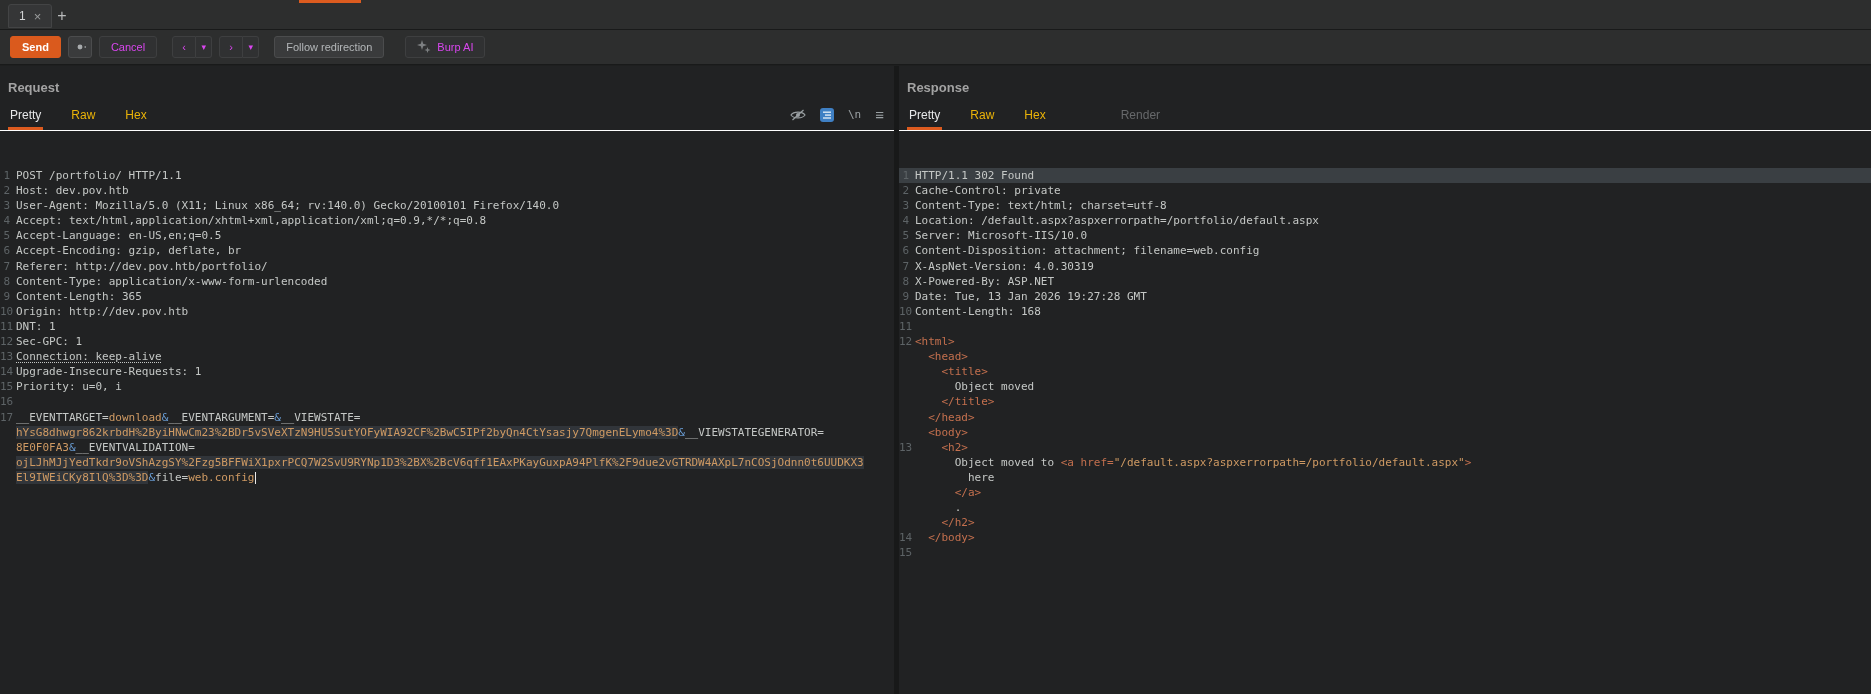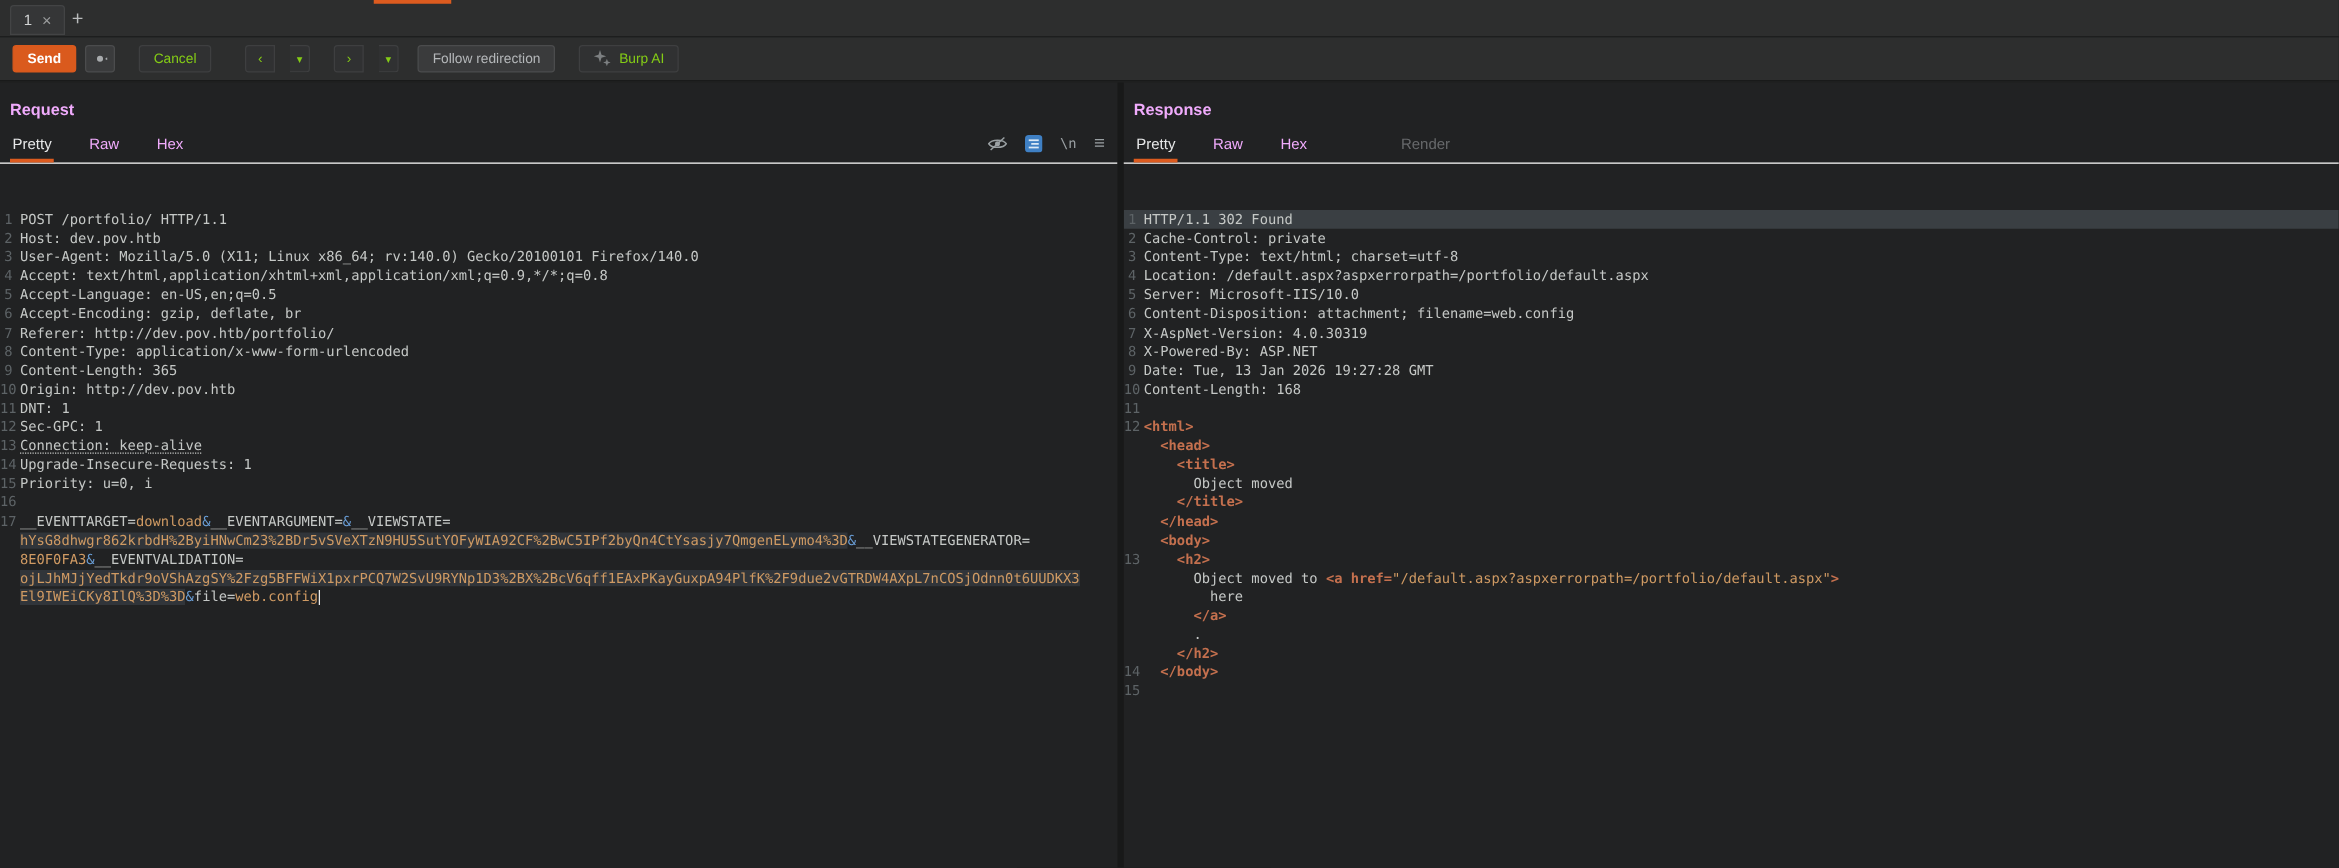--- a/index.html
+++ b/index.html
@@ -20,63 +20,63 @@
              justify-content:center; }
 
   
   .toolbar { position:absolute; top:30px; left:0; right:0; height:35px;
              background:#2d2e2e; border-bottom:1px solid #191a1a;
              display:flex; align-items:center; padding-left:10px; gap:7px; }
   .btn { height:22px; padding:0 11px; font-size:11px; border-radius:3px;
          background:#3a3b3c; border:1px solid #4b4c4d; color:#b4b7b9;
          display:inline-flex; align-items:center; gap:6px; cursor:pointer; }
   .btn.send { background:#da5a1d; border-color:#da5a1d; color:#ffffff; font-weight:bold; }
-  .btn.disabled { background:#303132; border-color:#3e3f40; color:#84cc16; cursor:default;margin-left:12px; }
+  .btn.disabled { background:#303132; border-color:#3e3f40; color:#d946ef; cursor:default; }
   .btn.iconb { width:24px; padding:0; justify-content:center; font-size:13px; }
   .navgroup { display:inline-flex; }
   .navgroup .nav-main { width:24px; padding:0; justify-content:center;
                         border-radius:3px 0 0 3px; }
   .navgroup .nav-drop { width:16px; padding:0; justify-content:center;
                         border-left:none; border-radius:0 3px 3px 0; font-size:9px; }
   .gap-l { margin-left:8px; }
   .gap-xl { margin-left:14px; }
   .sparkle { display:inline-block; width:14px; height:14px; }
 
   
   .main { position:absolute; top:66px; left:0; right:0; bottom:0; background:#212223; }
   .panel { position:absolute; top:0; bottom:0; }
   .panel.request  { left:0; width:894px; }
   .divider { position:absolute; top:0; bottom:0; left:894px; width:5px; background:#181919; }
   .panel.response { left:899px; right:0; }
 
-  .panel-title { padding:14px 8px 6px 8px; font-size:13px; font-weight:bold; color:#f0abfc; }
+  .panel-title { padding:14px 8px 6px 8px; font-size:13px; font-weight:bold; color:#a3a3a3; }
   .msg-tabs { position:relative; height:30px; border-bottom:1px solid #ffffff;
               display:flex; align-items:flex-end; padding:0 8px; gap:26px; }
-  .etab { font-size:12px; color:#f0abfc; padding:4px 2px 8px 2px; cursor:pointer; }
+  .etab { font-size:12px; color:#eab308; padding:4px 2px 8px 2px; cursor:pointer; }
   .etab.active { color:#e7e8e9; border-bottom:3px solid #dc5b1f; padding-bottom:5px; }
   .etab.disabled { color:#67696b; cursor:default;margin-left:45px; }
   .tab-icons { position:absolute; right:10px; bottom:7px; display:flex;
                align-items:center; gap:14px; }
   .tico { color:#9aa0a3; font-size:12px; display:flex; align-items:center; cursor:pointer; }
   .tico.nl { font-family:"DejaVu Sans Mono", monospace; font-size:11px; }
   .tico.menu { font-size:15px; }
 
   
   .editor { position:absolute; top:96px; left:0; right:0; bottom:0; overflow:hidden;
             padding-top:6px; font-family:"DejaVu Sans Mono", monospace;
             font-size:11px; line-height:15.1px; }
   .code-row { display:flex; white-space:pre; }
   .code-row.hl { background:#3a3f43; }
   .ln { flex:none; width:16px; padding-right:6px; text-align:right; color:#5d6366; }
   .cl { white-space:pre; }
   .plain  { color:#c5c8c6; }
   .val    { color:#cf9a63; }
   .valsel { color:#cf9a63; background:#31353a; }
   .amp    { color:#6a9ed6; }
-  .tag    { color:#c4704e;font-weight:bold; }
+  .tag    { color:#c4704e; }
   .ul     { color:#c5c8c6; text-decoration:underline dotted; text-underline-offset:2px; }
   .cursor { display:inline-block; width:1px; height:12px; background:#eaeaea;
             vertical-align:middle; margin-left:1px; }
 </style>
 </head>
 <body>
 
 <div class="tabbar">
   <div class="top-accent"></div>
   <div class="doc-tab">

